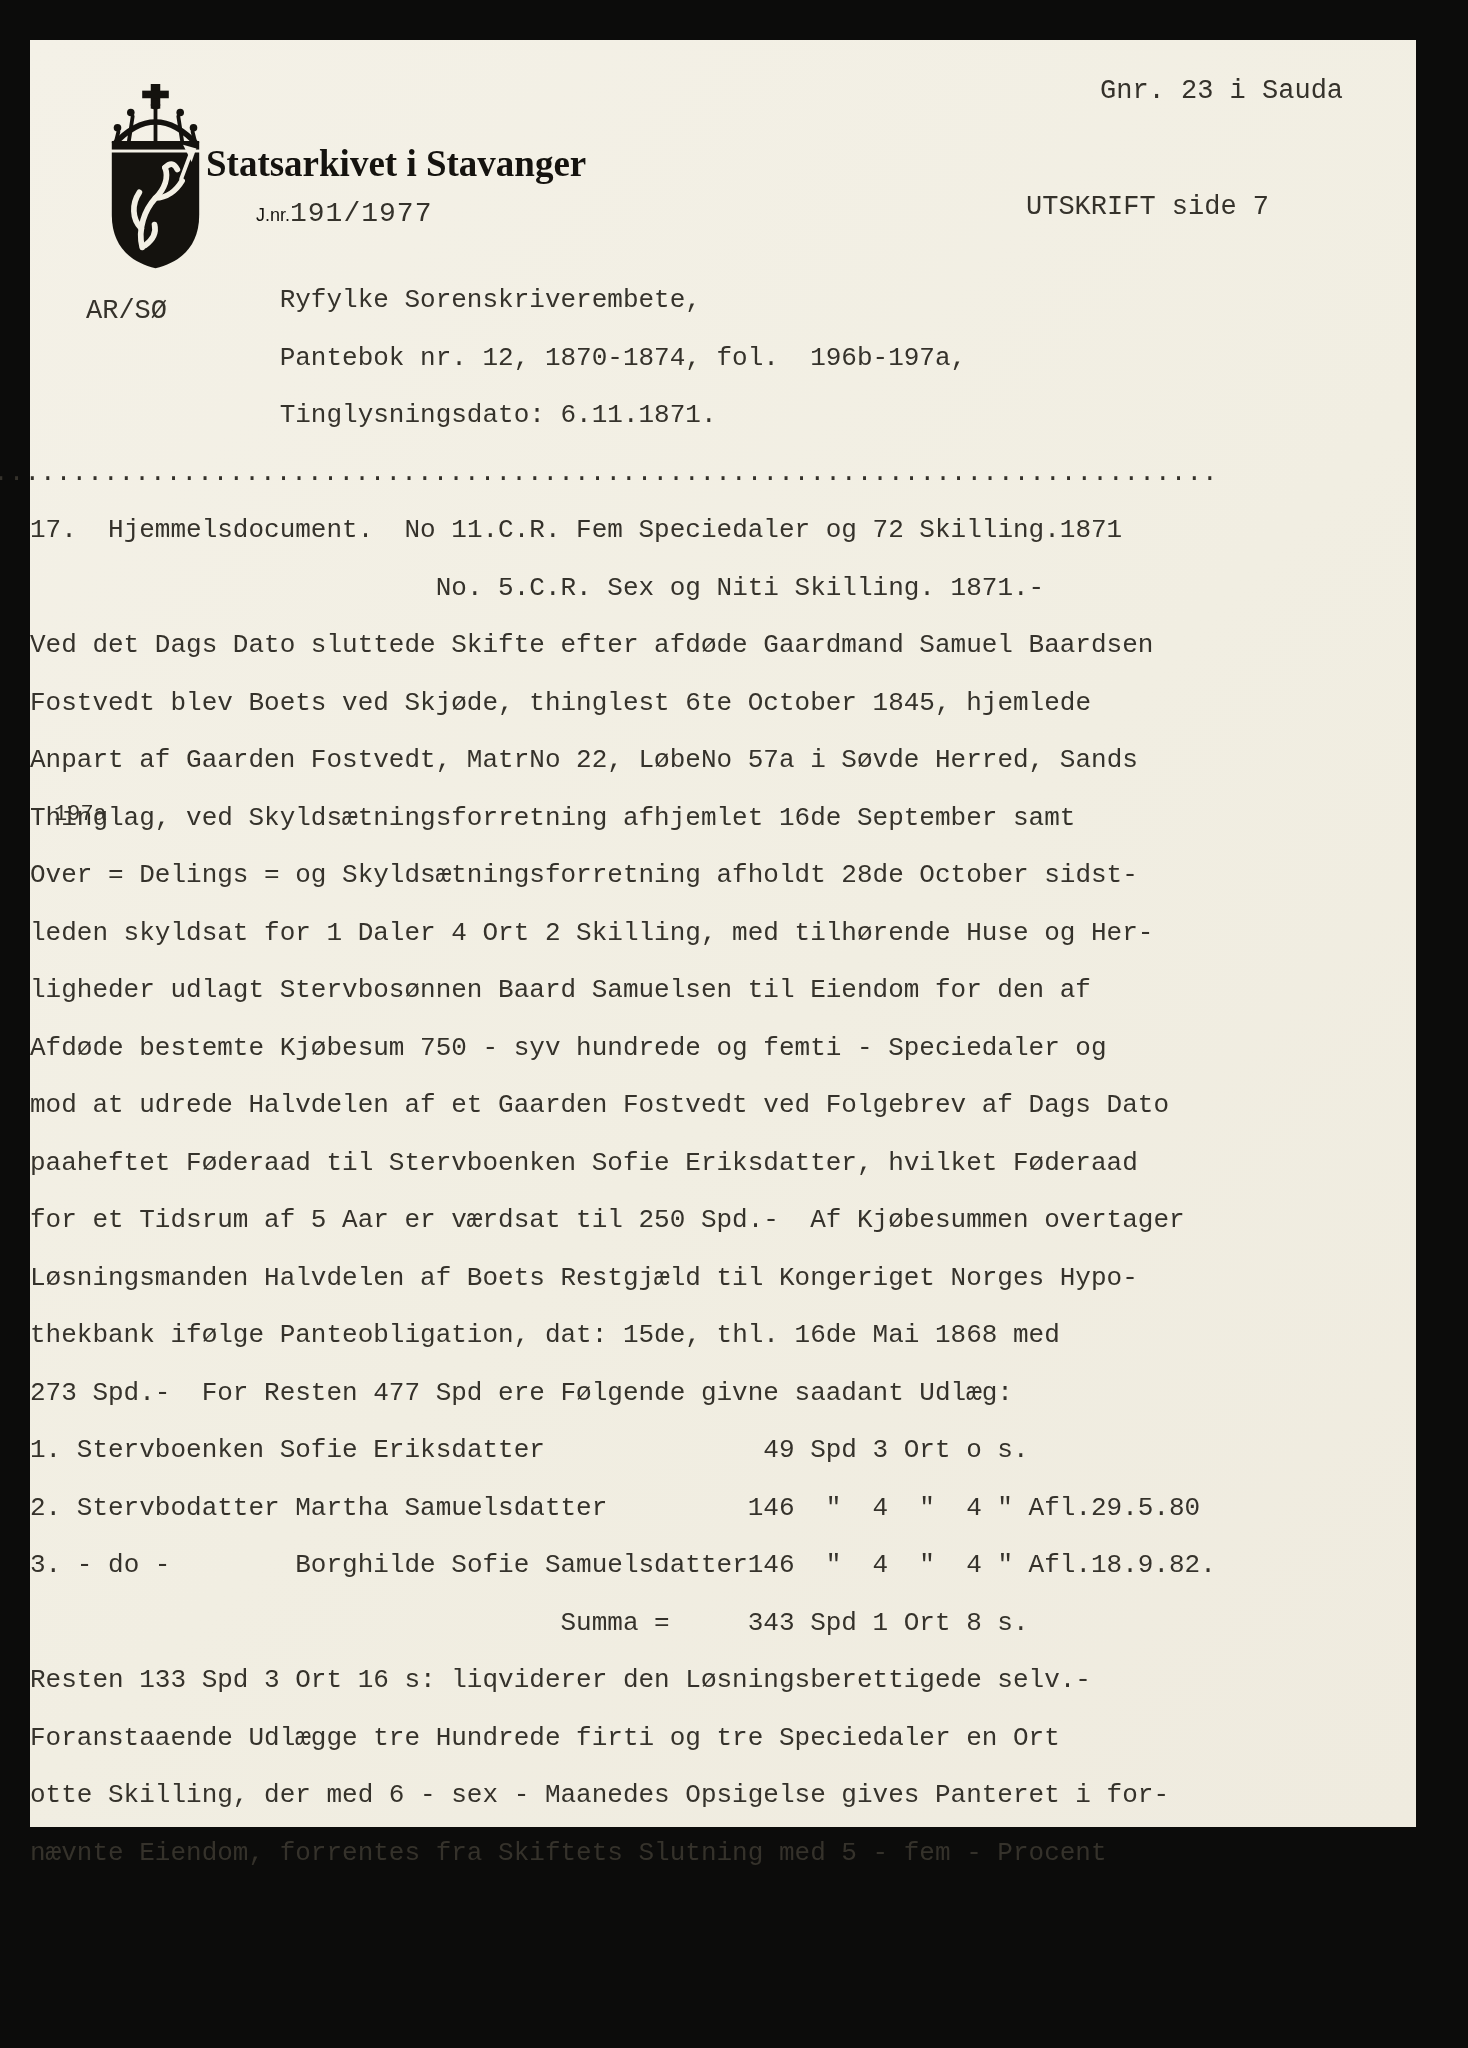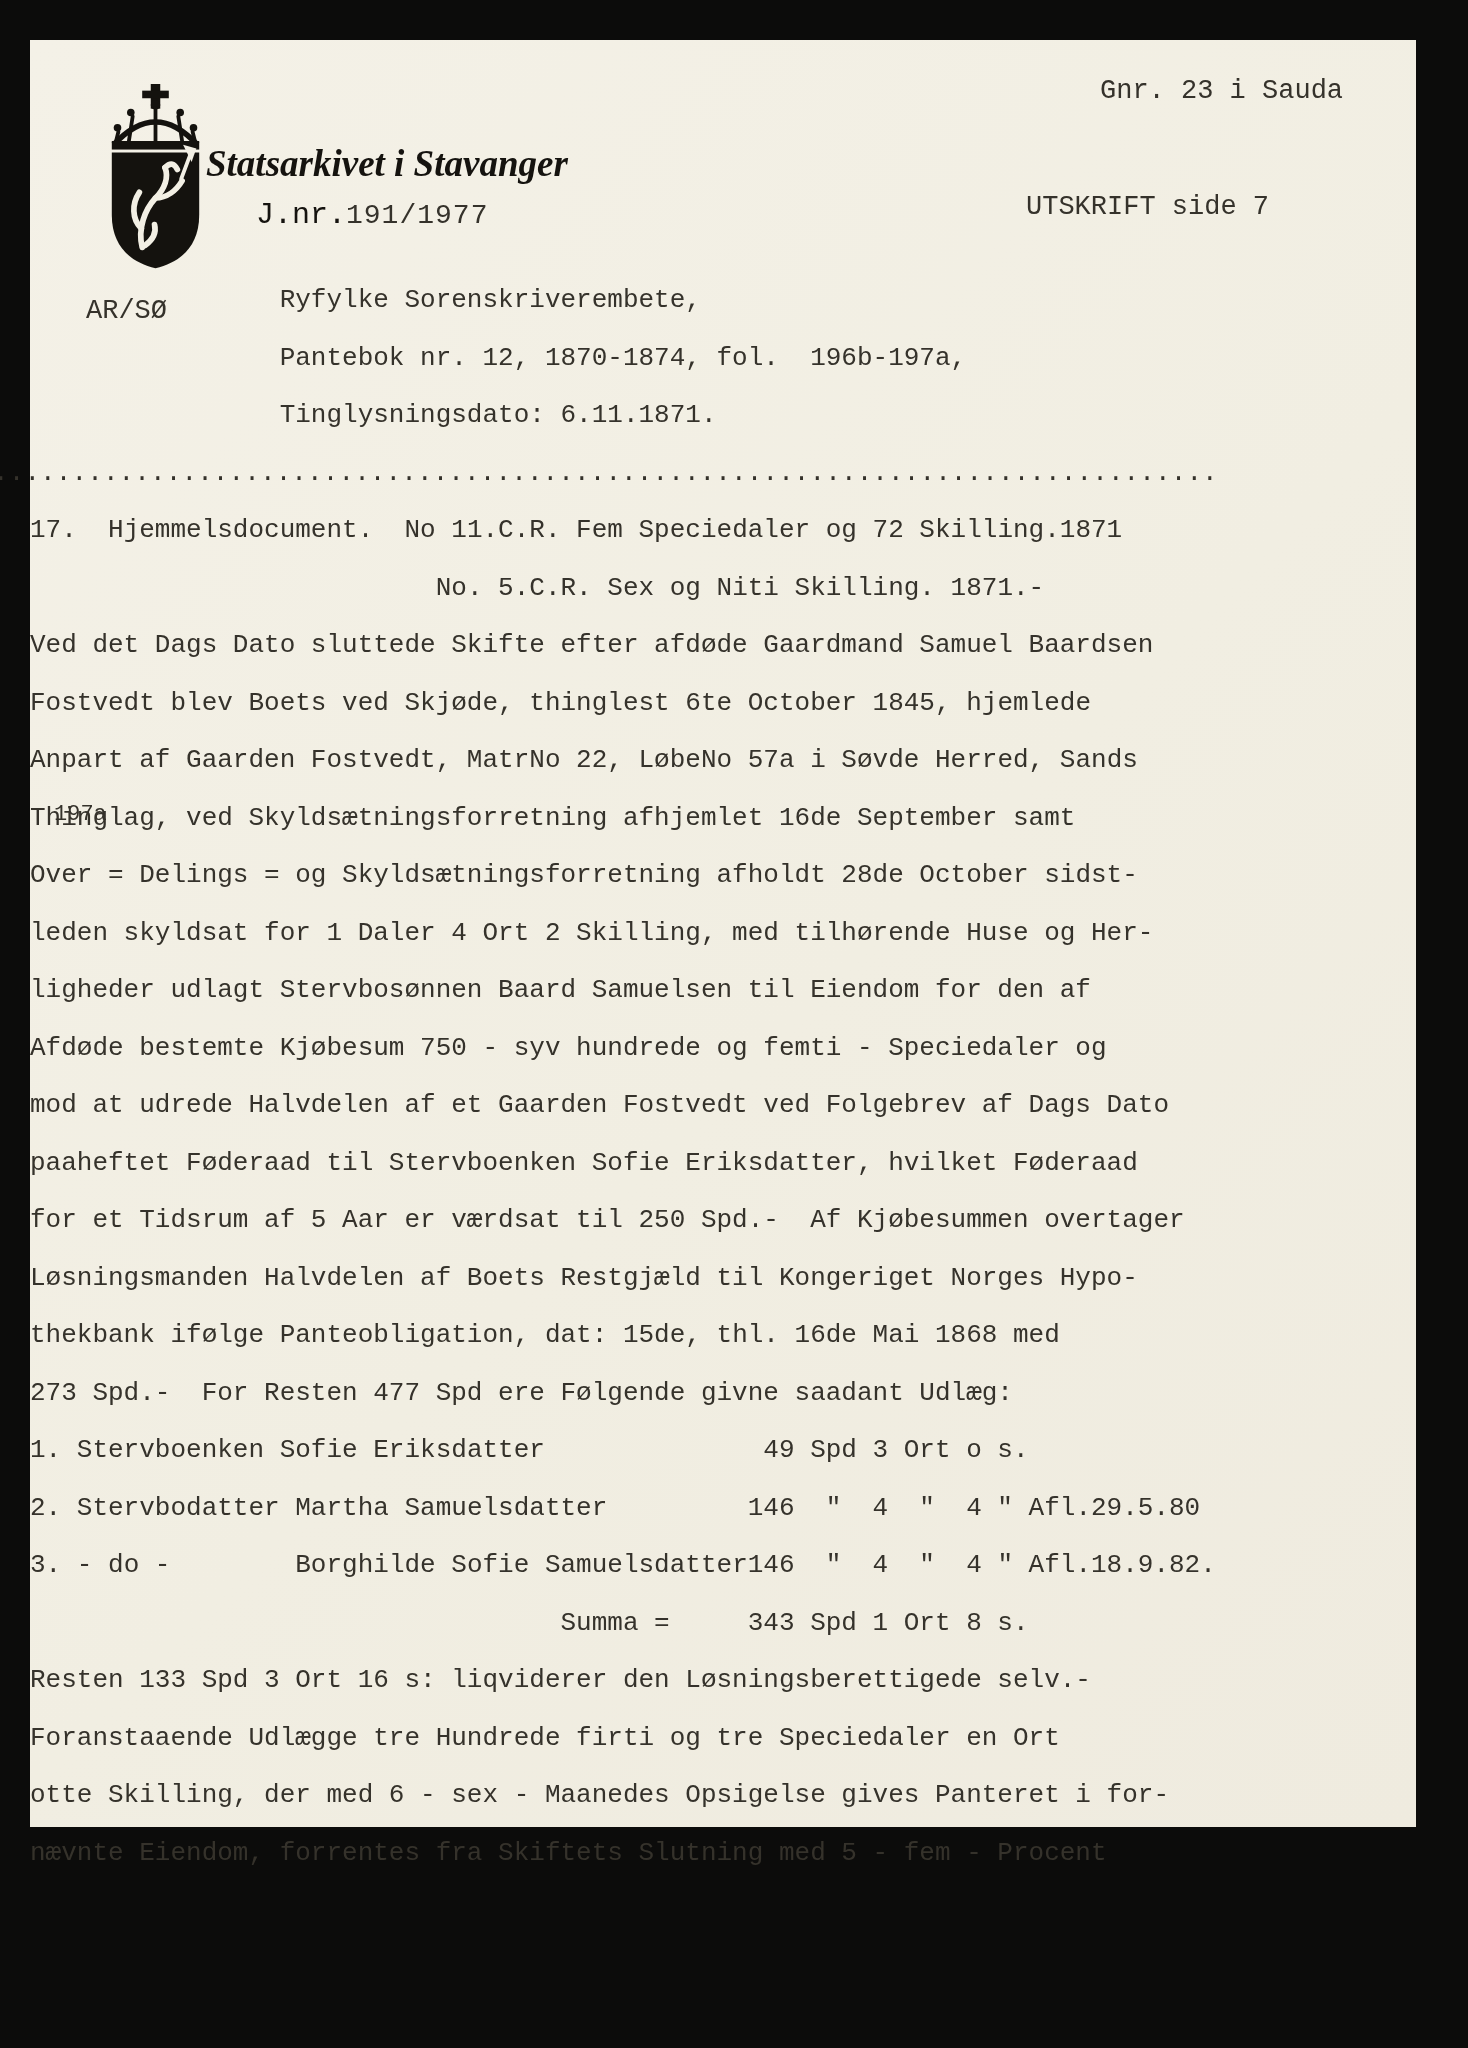--- a/index.html
+++ b/index.html
@@ -8,24 +8,24 @@
     background:linear-gradient(135deg,#f4f1e7 0%,#f1eee2 55%,#efebdf 100%);
     color:#35322b;
     margin-left:8px;
   }
   .mono{font-family:"Liberation Mono","DejaVu Sans Mono",monospace;}
   .gnr{position:absolute;left:1070px;top:36px;font-size:27px;white-space:pre;}
   .utskrift{position:absolute;left:996px;top:152px;font-size:27px;white-space:pre;}
   .archive-name{
     position:absolute;left:176px;top:102px;
     font-family:"Liberation Serif","DejaVu Serif",serif;
-    font-style:italic;font-weight:bold;font-size:37px;color:#15130f;
+    font-weight:bold;font-size:37px;color:#15130f;
   }
   .jnr{position:absolute;left:226px;top:158px;white-space:pre;}
-  .jnr .lbl{font-family:Liberation Mono, monospace;font-size:30px;color:#15130f;}
+  .jnr .lbl{font-family:Liberation Sans, sans-serif;font-size:18px;color:#15130f;}
   .jnr .val{font-size:28px;letter-spacing:1px;}
   .arso{position:absolute;left:56px;top:256px;font-size:27px;}
   .folio{position:absolute;left:24px;top:762px;font-size:22px;}
   .logo{position:absolute;left:58px;top:44px;}
   .doc-lines{
     position:absolute;left:0;top:232px;width:100%;
     box-sizing:border-box;
     font-family:"Liberation Mono","DejaVu Sans Mono",monospace;
     font-size:26px;line-height:57.5px;white-space:pre;color:#35322b;
   }

